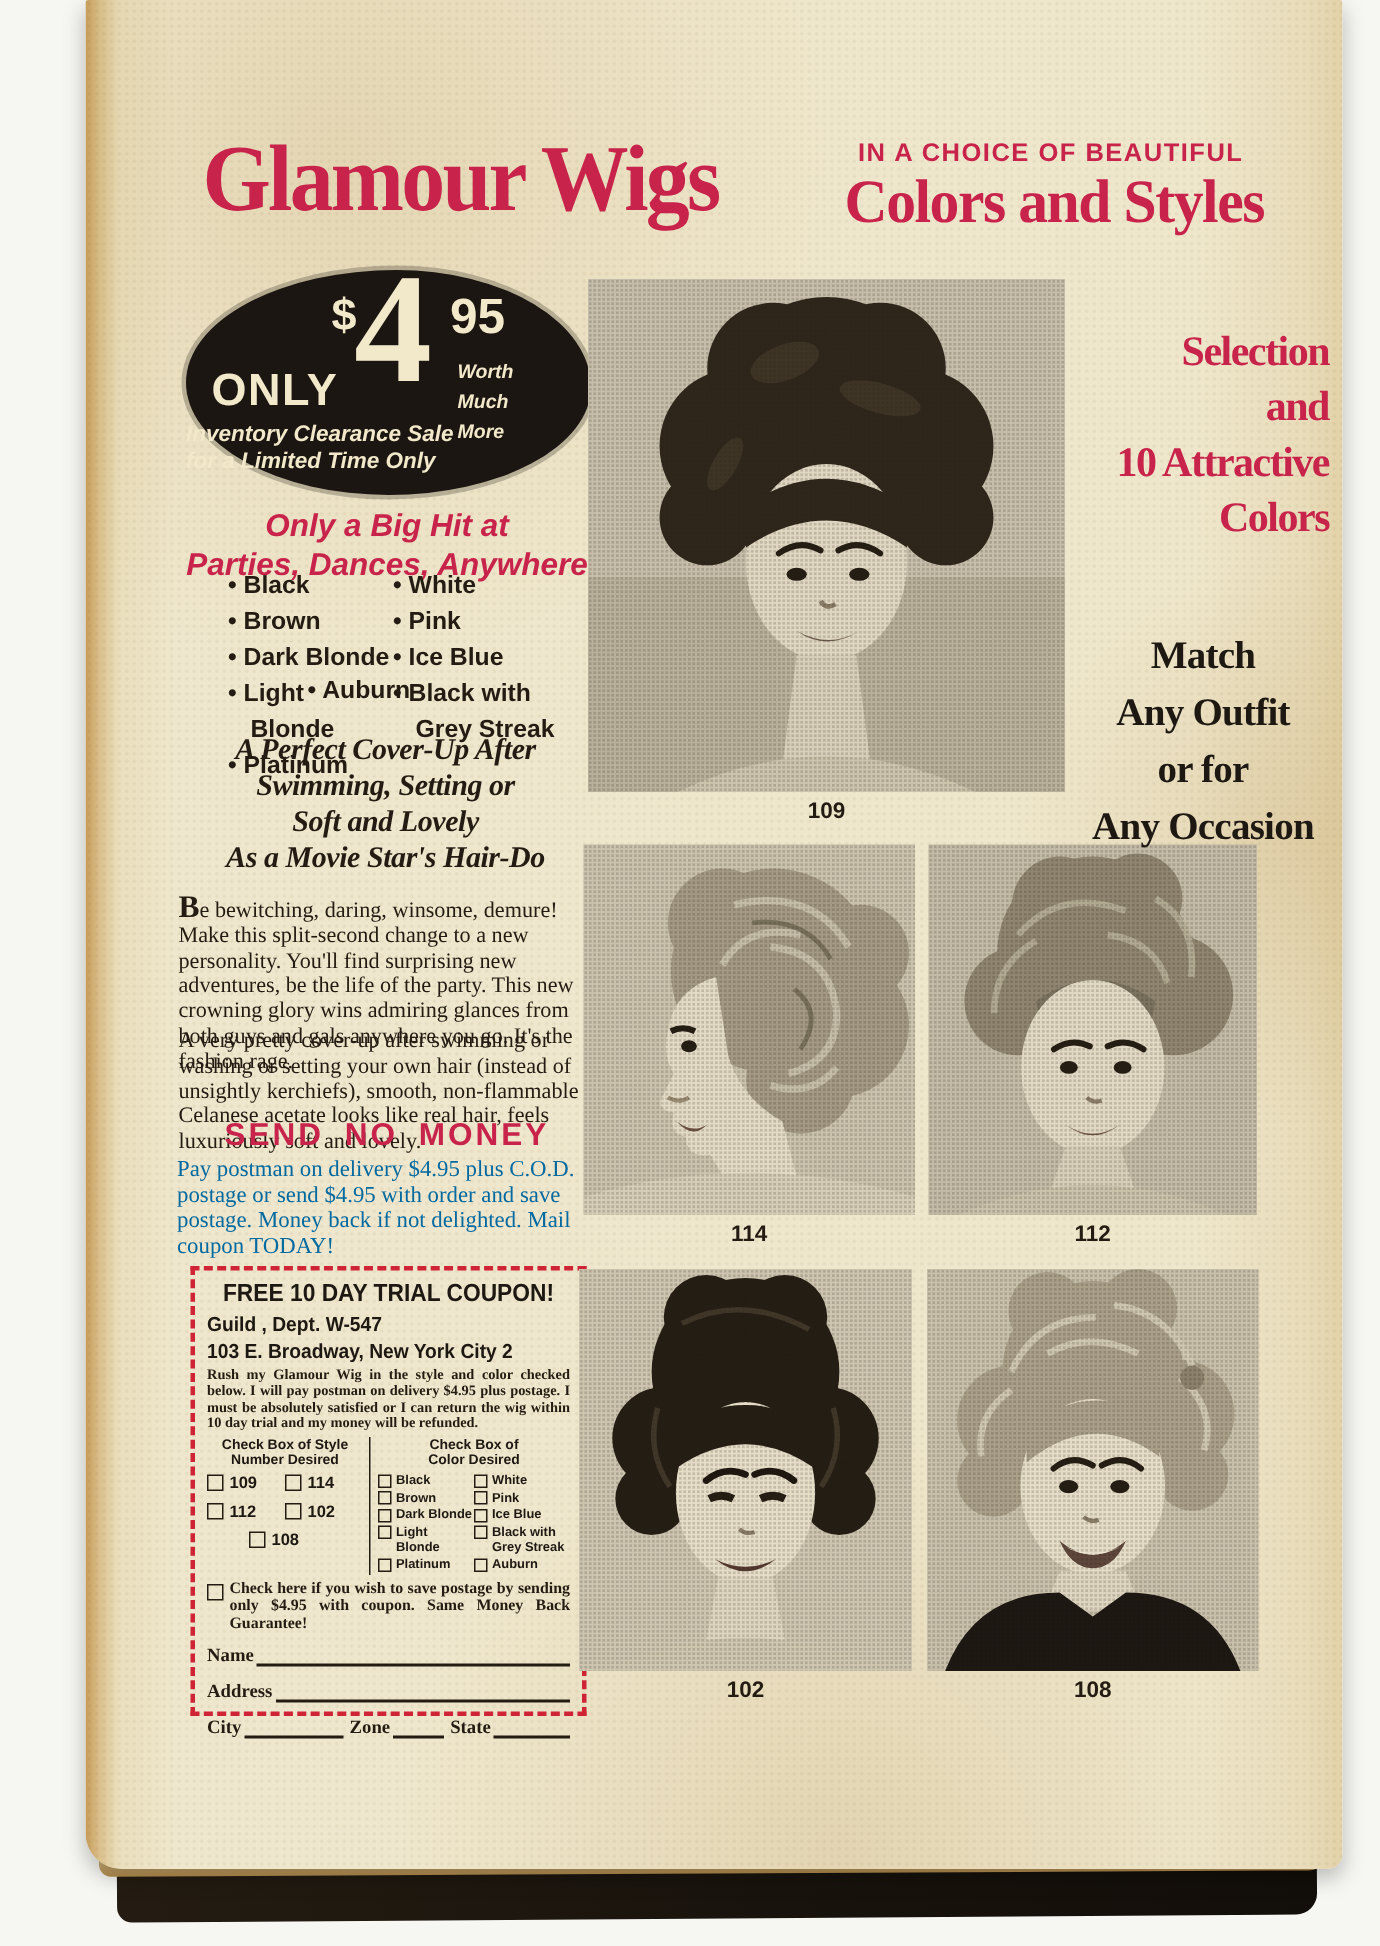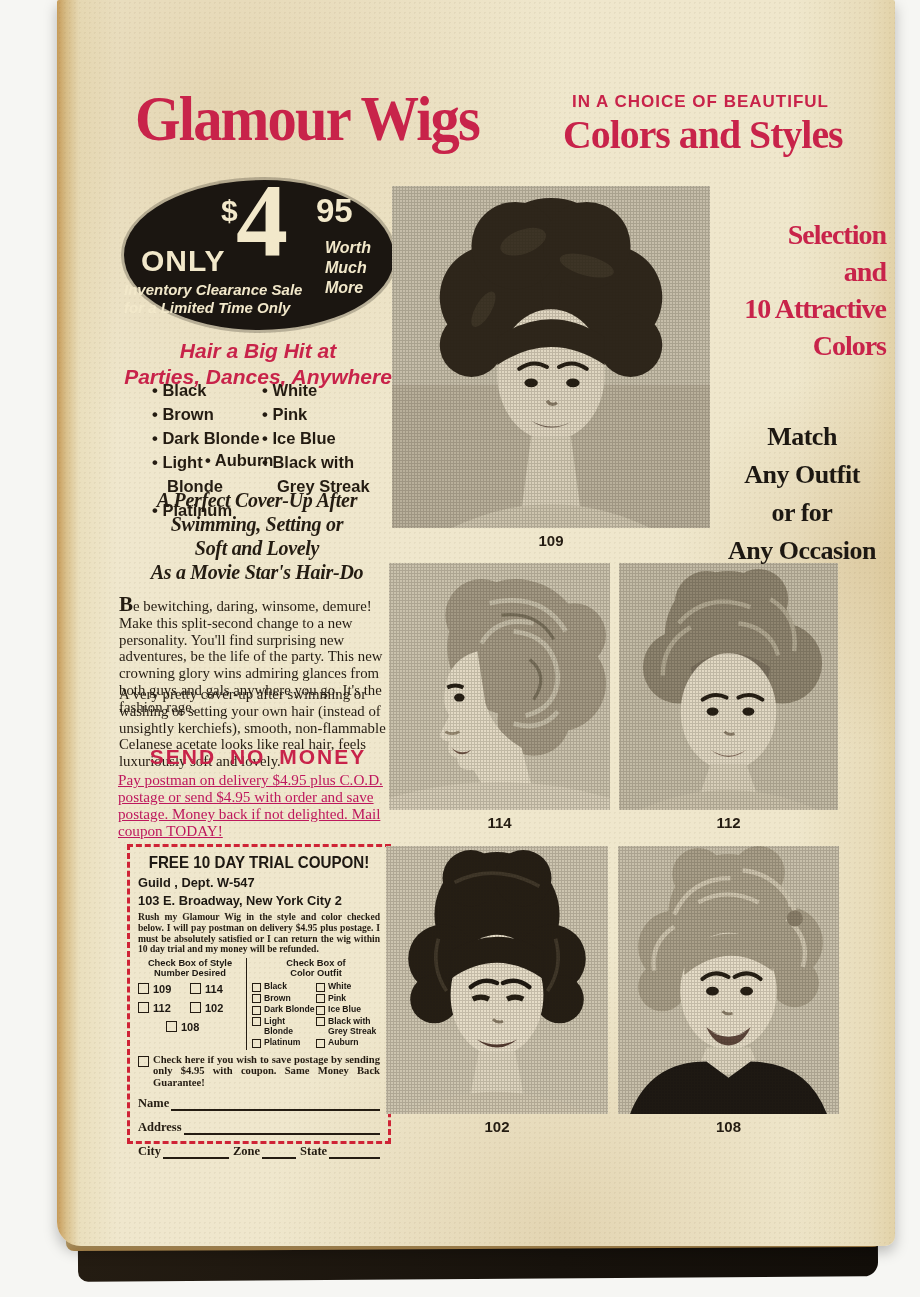--- a/index.html
+++ b/index.html
@@ -32,33 +32,33 @@
   .tagline{font-family:"Liberation Sans",sans-serif;font-weight:bold;font-size:17px;letter-spacing:1px;white-space:nowrap;}
   .subtitle{font-family:"Liberation Serif",serif;font-weight:bold;font-size:41px;letter-spacing:-1px;white-space:nowrap;transform:scaleX(.97);transform-origin:left;}
 
   
   .oval{position:absolute;left:124px;top:180px;width:270px;height:150px;background:#1b1611;
      border-radius:52% 48% 50% 50% / 50% 52% 48% 50%;color:#f2e8ca;
      box-shadow:0 0 0 3px rgba(27,22,17,.25);}
   .oval .only{position:absolute;left:17px;top:64px;font-family:"Liberation Sans",sans-serif;font-weight:bold;font-size:30px;letter-spacing:1px;}
   .oval .dollar{position:absolute;left:97px;top:14px;font-family:"Liberation Sans",sans-serif;font-weight:bold;font-size:30px;}
   .oval .amount{position:absolute;left:112px;top:-12px;font-family:"Liberation Serif",serif;font-weight:bold;font-size:104px;line-height:1;}
-  .oval .cents{position:absolute;left:192px;top:12px;font-family:"Liberation Sans",sans-serif;font-weight:bold;font-size:33px;}
-  .oval .worth{position:absolute;left:181px;top:58px;font-family:"Liberation Sans",sans-serif;font-weight:bold;font-style:italic;font-size:16px;line-height:20px;margin-left:20px;}
+  .oval .cents{position:absolute;left:176px;top:12px;font-family:"Liberation Sans",sans-serif;font-weight:bold;font-size:33px;}
+  .oval .worth{position:absolute;left:181px;top:58px;font-family:"Liberation Sans",sans-serif;font-weight:bold;font-style:italic;font-size:13px;line-height:20px;}
   .oval .sale{position:absolute;left:0;width:100%;text-align:left;font-family:"Liberation Sans",sans-serif;font-weight:bold;font-style:italic;font-size:15px;}
 
   
   .hit{font-family:"Liberation Sans",sans-serif;font-weight:bold;font-style:italic;font-size:21px;line-height:26px;text-align:center;}
   .colorlist{font-family:"Liberation Sans",sans-serif;font-weight:bold;font-size:16.5px;color:#241c12;}
   .colorlist div{padding-left:15px;text-indent:-15px;line-height:24px;}
   .coverup{font-family:"Liberation Serif",serif;font-weight:bold;font-style:italic;font-size:20px;line-height:24px;text-align:center;color:#241c12;letter-spacing:-0.3px;}
   .bodytext{font-size:14.8px;line-height:16.8px;color:#241c12;text-align:left;}
   .bodytext .dropcap{font-size:21px;font-weight:bold;}
   .snm{font-family:"Liberation Sans",sans-serif;font-weight:bold;font-size:21px;letter-spacing:2px;word-spacing:6px;text-align:center;}
-  .orderinfo{font-size:15.2px;line-height:17px;color:#be185d;text-decoration:underline;}
+  .orderinfo{font-size:15.2px;line-height:17px;color:#0369a1;}
 
   
   .coupon{position:absolute;left:127px;top:844px;width:242px;height:284px;border:3px dashed #cf2336;padding:6px 8px 4px 8px;}
   .coupon .ctitle{font-family:"Liberation Sans",sans-serif;font-weight:bold;font-size:16.5px;text-align:center;transform:scaleX(.92);transform-origin:center;white-space:nowrap;color:#1d1812;}
   .coupon .caddr{font-family:"Liberation Sans",sans-serif;font-weight:bold;font-size:13.5px;color:#1d1812;margin-top:3px;transform:scaleX(.95);transform-origin:left;white-space:nowrap;}
   .coupon .cbody{font-family:"Liberation Serif",serif;font-weight:bold;font-size:9.6px;line-height:10.8px;color:#241c12;margin-top:4px;text-align:justify;}
   .cols{display:flex;margin-top:3px;}
   .colL{width:104px;border-right:1.5px solid #241c12;padding-right:4px;}
   .colR{flex:1;padding-left:5px;}
   .chead{font-family:"Liberation Sans",sans-serif;font-weight:bold;font-size:9.3px;line-height:10px;text-align:center;color:#1d1812;}
@@ -113,21 +113,21 @@
     <span class="worth">
       <span style="display:block">Worth</span>
       <span style="display:block">Much</span>
       <span style="display:block">More</span>
     </span>
     <span class="sale" style="top:101px;">Inventory Clearance Sale</span>
     <span class="sale" style="top:119px;">for a Limited Time Only</span>
   </div>
 
   <div class="abs hit red" style="left:118px;top:338px;width:280px;">
-    <span style="display:block">Hair a Big Hit at</span>
+    <span style="display:block">Only a Big Hit at</span>
     <span style="display:block">Parties, Dances, Anywhere</span>
   </div>
 
   <div class="abs colorlist" style="left:152px;top:378px;width:108px;">
     <div><span>•</span> <span>Black</span></div>
     <div><span>•</span> <span>Brown</span></div>
     <div><span>•</span> <span>Dark Blonde</span></div>
     <div><span>•</span> <span>Light Blonde</span></div>
     <div><span>•</span> <span>Platinum</span></div>
   </div>
@@ -189,21 +189,21 @@
             </label>
           <label class="ck stylenum" style="margin-left:28px;">
               <span class="box"></span>
               <span>108</span>
             </label>
         </div>
       </div>
       <div class="colR">
         <div class="chead">
           <span style="display:block">Check Box of</span>
-          <span style="display:block">Color Outfit</span>
+          <span style="display:block">Color Desired</span>
         </div>
         <div class="colorcols">
           <div class="colorcol">
             <label class="ck">
                 <span class="box"></span>
                 <span>Black</span>
               </label>
             <label class="ck">
                 <span class="box"></span>
                 <span>Brown</span>

